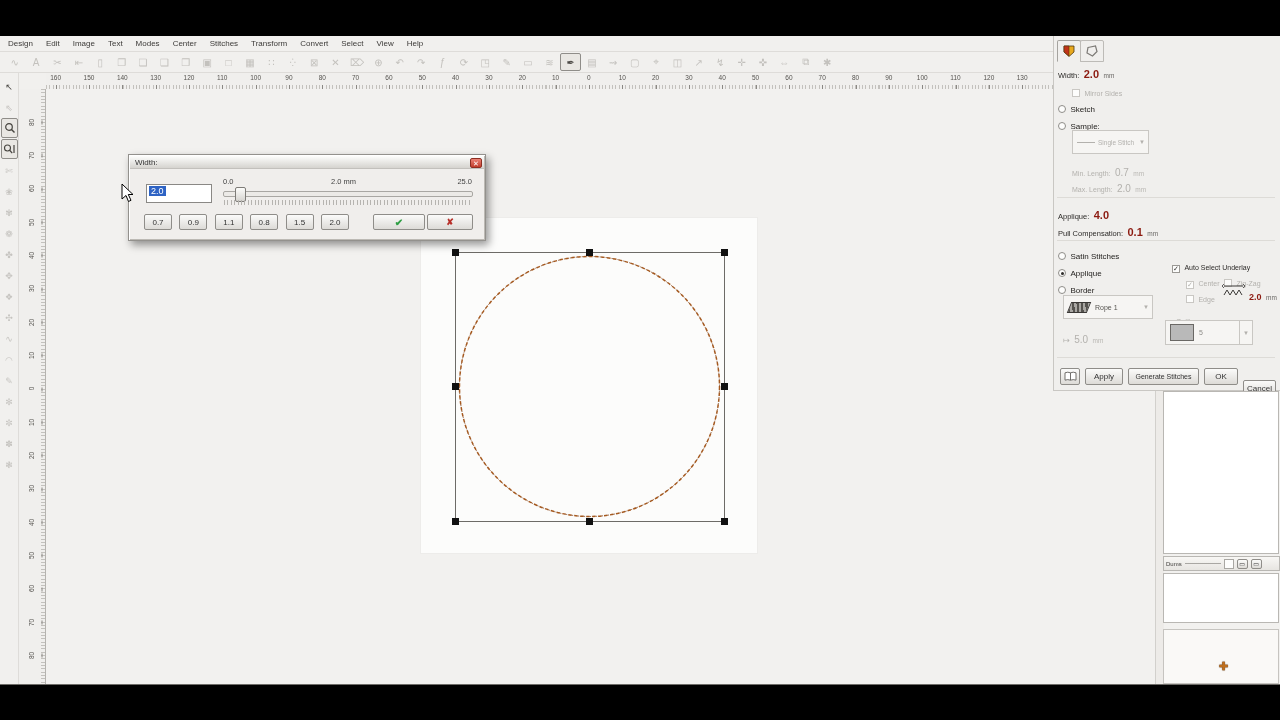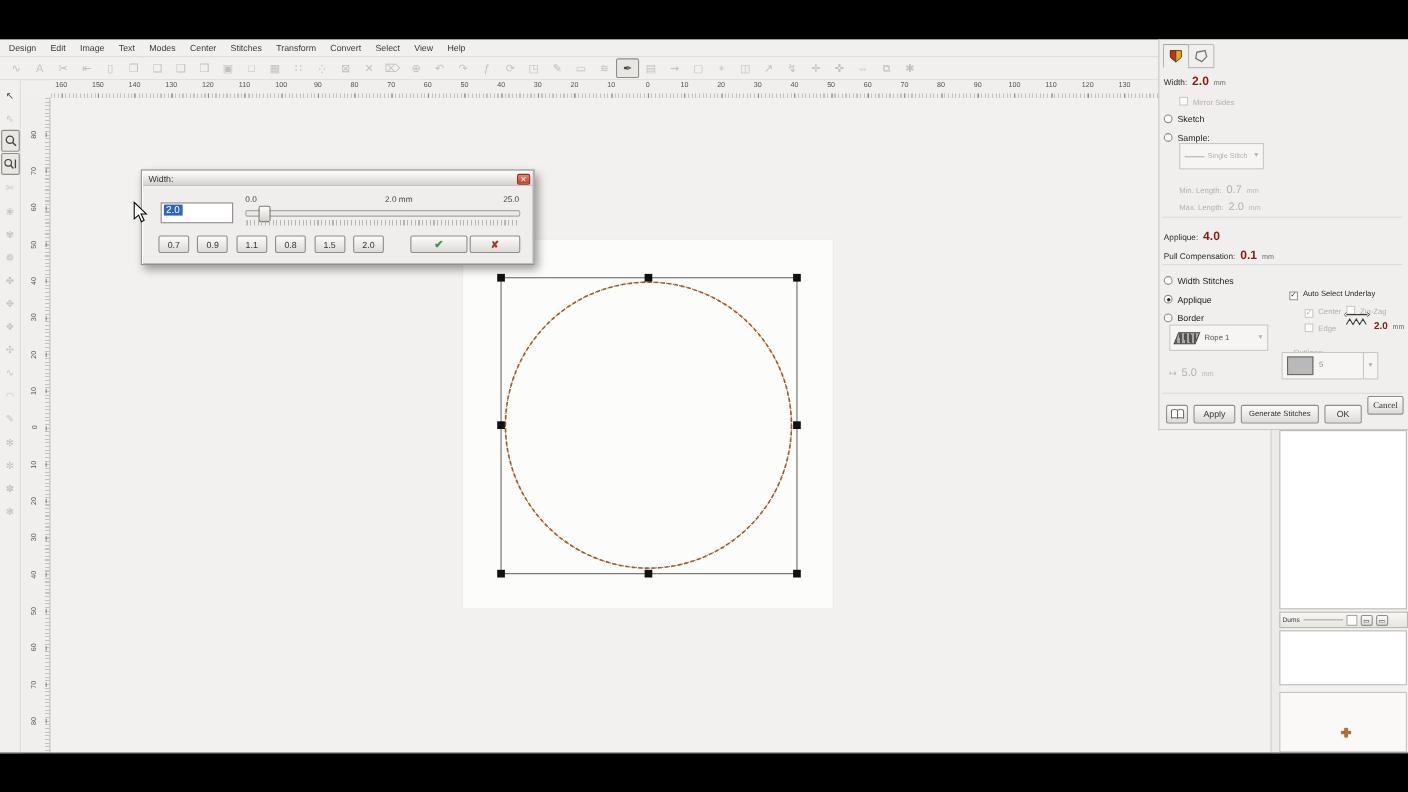--- a/index.html
+++ b/index.html
@@ -380,21 +380,21 @@
     <span class="val-red">4.0</span>
   </div>
   <div class="abs" style="left:1058px;top:222px;">
     <span class="lbl">Pull Compensation:</span>
     <span class="val-red">0.1</span>
     <span class="unit">mm</span>
   </div>
   <div class="abs hr" style="top:240px;"></div>
   <div class="abs" style="left:1058px;top:245px;">
     <span class="radio"></span>
-    <span class="bold-lbl">Width Stitches</span>
+    <span class="bold-lbl">Satin Stitches</span>
   </div>
   <div class="abs" style="left:1058px;top:262px;">
     <span class="radio sel"></span>
     <span class="bold-lbl">Applique</span>
   </div>
   <div class="abs" style="left:1058px;top:279px;">
     <span class="radio"></span>
     <span class="bold-lbl">Border</span>
   </div>
   <div class="abs" style="left:1172px;top:256px;">
@@ -443,40 +443,40 @@
   <div class="abs hr" style="top:357px;"></div>
   <div class="abs btn panel-btn" style="left:1060px;top:368px;width:20px;">
     <svg width="13" height="11" viewBox="0 0 14 12">
       <path d="M1 2 Q4 0.6 7 2 Q10 0.6 13 2 V10 Q10 8.8 7 10 Q4 8.8 1 10 Z" fill="#fff" stroke="#55534f" stroke-width="0.9"></path>
       <line x1="7" y1="2" x2="7" y2="10" stroke="#55534f" stroke-width="0.9"></line>
     </svg>
   </div>
   <div class="abs btn panel-btn" style="left:1085px;top:368px;width:38px;">Apply</div>
   <div class="abs btn panel-btn" style="left:1128px;top:368px;width:71px;font-size:7px;">Generate Stitches</div>
   <div class="abs btn panel-btn" style="left:1204px;top:368px;width:34px;">OK</div>
-  <div class="abs btn panel-btn" style="left:1243px;top:360px;width:33px;font-family:Liberation Serif, serif;">Cancel</div>
+  <div class="abs btn panel-btn" style="left:1243px;top:380px;width:33px;">Cancel</div>
 
   <div class="abs" id="divider"></div>
   <div class="abs br-white" style="left:1163px;top:391px;width:116px;height:163px;"></div>
   <div class="abs" id="br-bar">
     <span>Dums</span>
     <span class="slide"></span>
     <span class="bx"></span>
     <span class="btn mini">▭</span>
     <span class="btn mini">▭</span>
   </div>
   <div class="abs br-white" style="left:1163px;top:573px;width:116px;height:50px;"></div>
   <div class="abs" style="left:1163px;top:629px;width:116px;height:55px;background:#faf9f7;border:1px solid #c6c4c0;box-sizing:border-box;"></div>
   <div class="abs" id="plus-cursor">✚</div>
 
   <div class="abs" id="dialog">
     <div id="dlg-title">Width:</div>
     <div id="dlg-close">✕</div>
     <span class="dlg-scale" style="left:94px;">0.0</span>
-    <span class="dlg-scale" style="left:221px;">2.0 mm</span>
+    <span class="dlg-scale" style="left:202px;">2.0 mm</span>
     <span class="dlg-scale" style="right:13px;">25.0</span>
     <div id="dlg-input"><span>2.0</span></div>
     <div id="dlg-track"></div>
     <div id="dlg-thumb"></div>
     <div id="dlg-ticks"></div>
     <div id="dlg-presets">
 
     <span class="btn">0.7</span>
         <span class="btn">0.9</span>
         <span class="btn">1.1</span>

